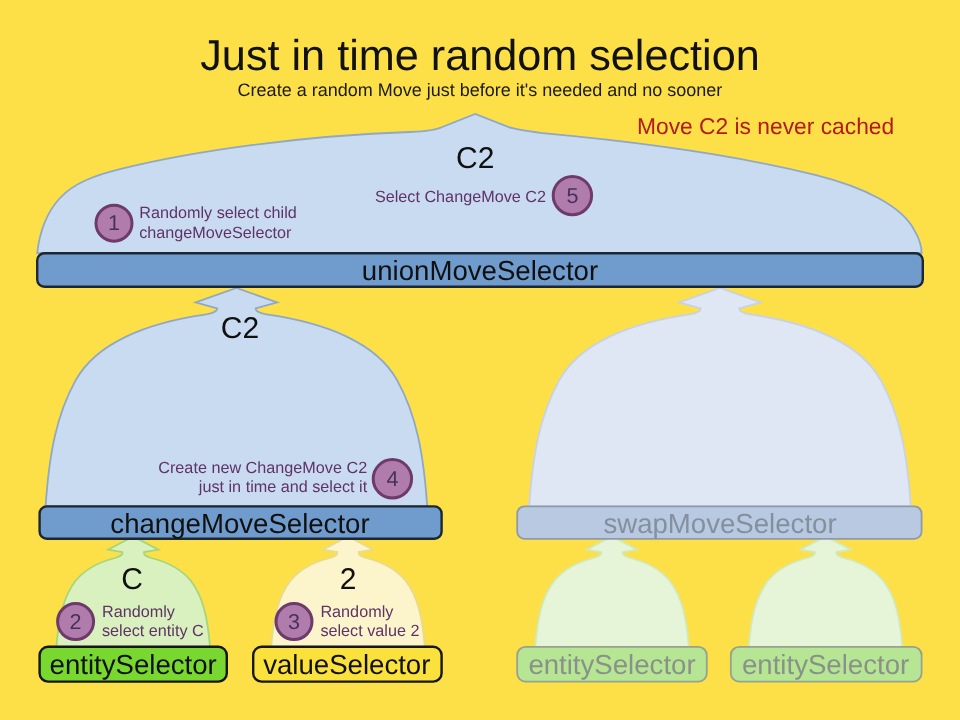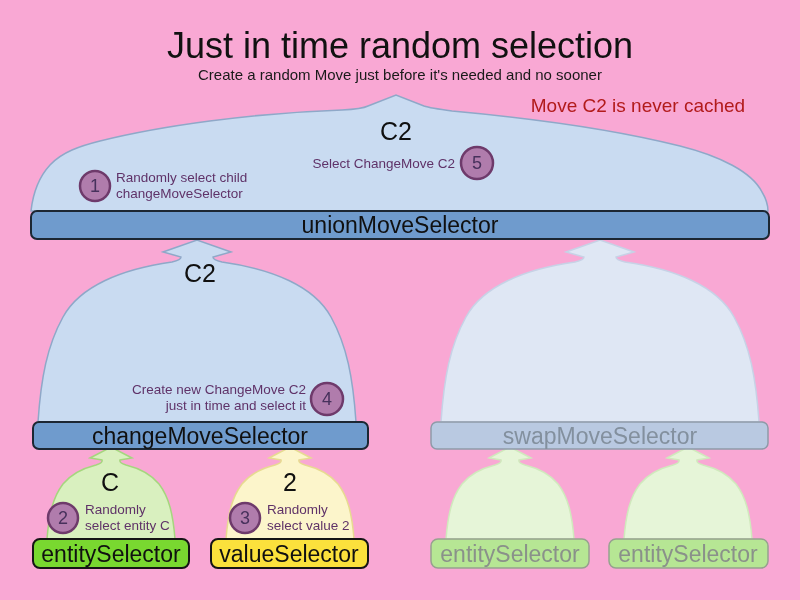--- a/index.html
+++ b/index.html
@@ -1,16 +1,16 @@
 <!DOCTYPE html>
 <html><head>
 <meta charset="utf-8">
 <style>
   html,body{margin:0;padding:0;background:#ffffff;}
-  .canvas{position:relative;width:800px;height:600px;background:#f9a8d4;overflow:hidden;
+  .canvas{position:relative;width:800px;height:600px;background:#fde047;overflow:hidden;
           font-family:"Liberation Sans", sans-serif;}
   svg{position:absolute;left:0;top:0;}
   svg text{font-family:"Liberation Sans", sans-serif;}
   .title-text{font-size:36px;fill:#111111;}
   .subtitle-text{font-size:15px;fill:#1a1a1a;}
   .note-red{font-size:19px;fill:#b21b1b;}
   .bar-label{font-size:23px;fill:#101010;}
   .bar-label-faded{font-size:23px;fill:#83909e;}
   .bar-label-faded-green{font-size:23px;fill:#8a918a;}
   .out-label{font-size:25px;fill:#101010;}

